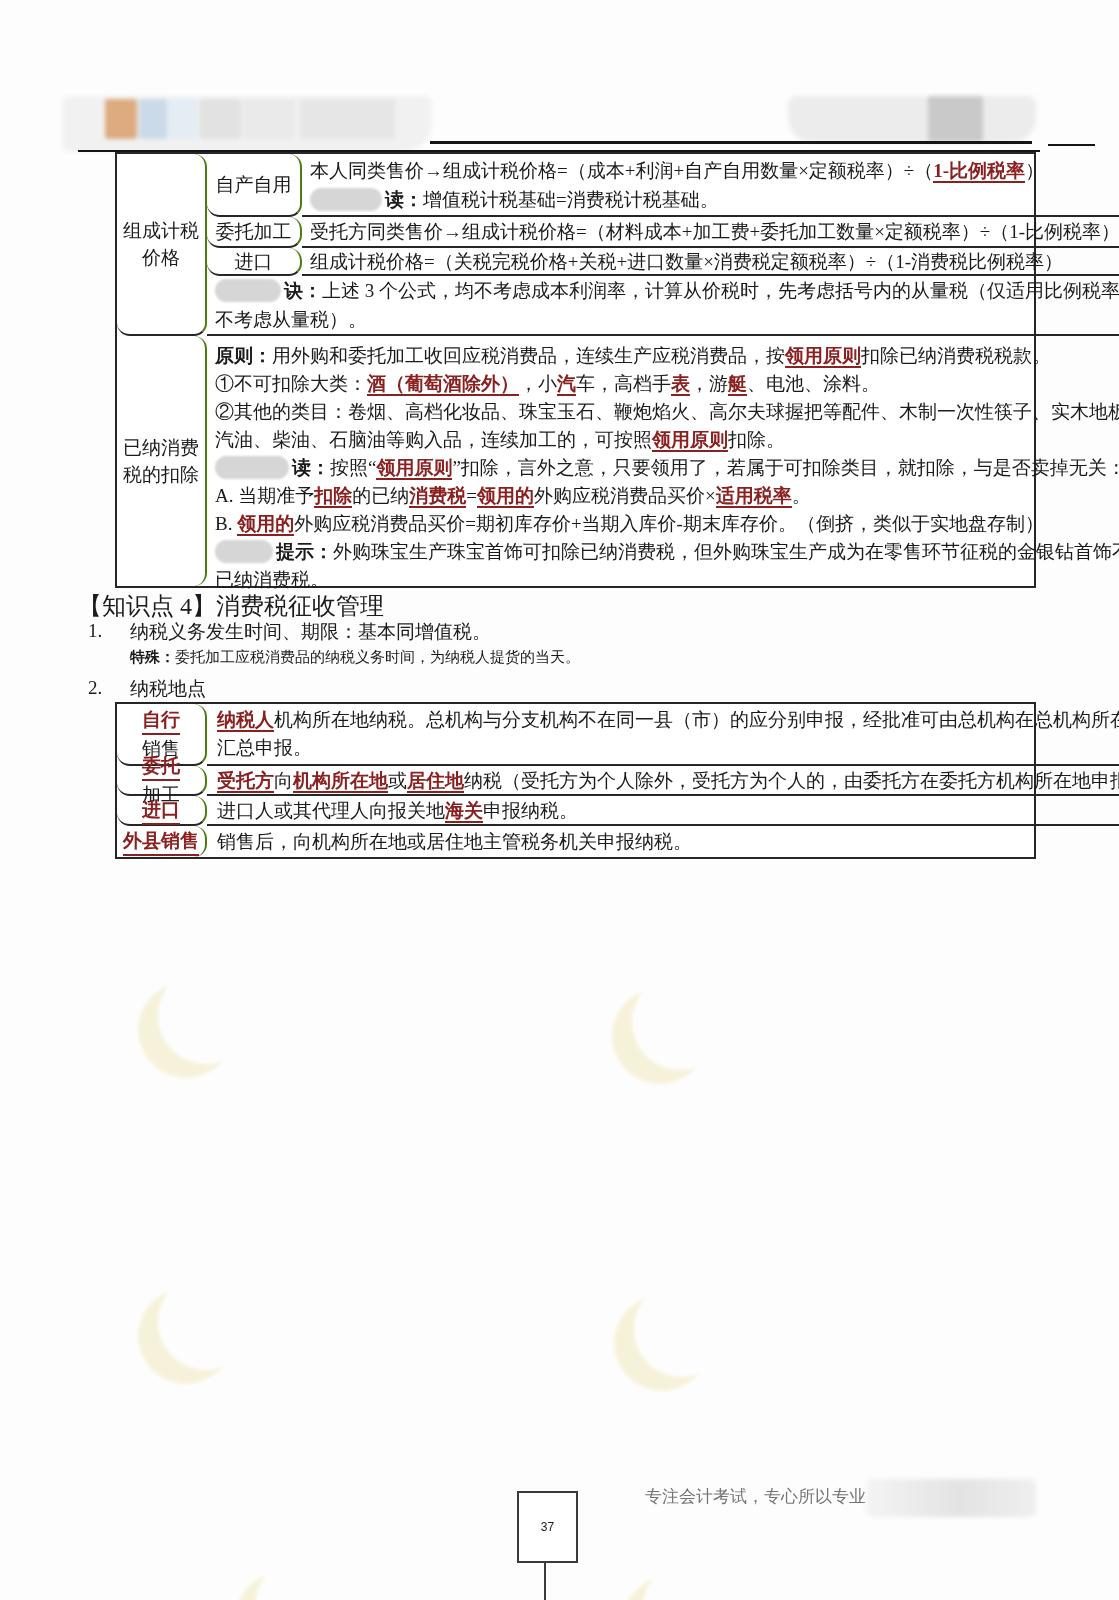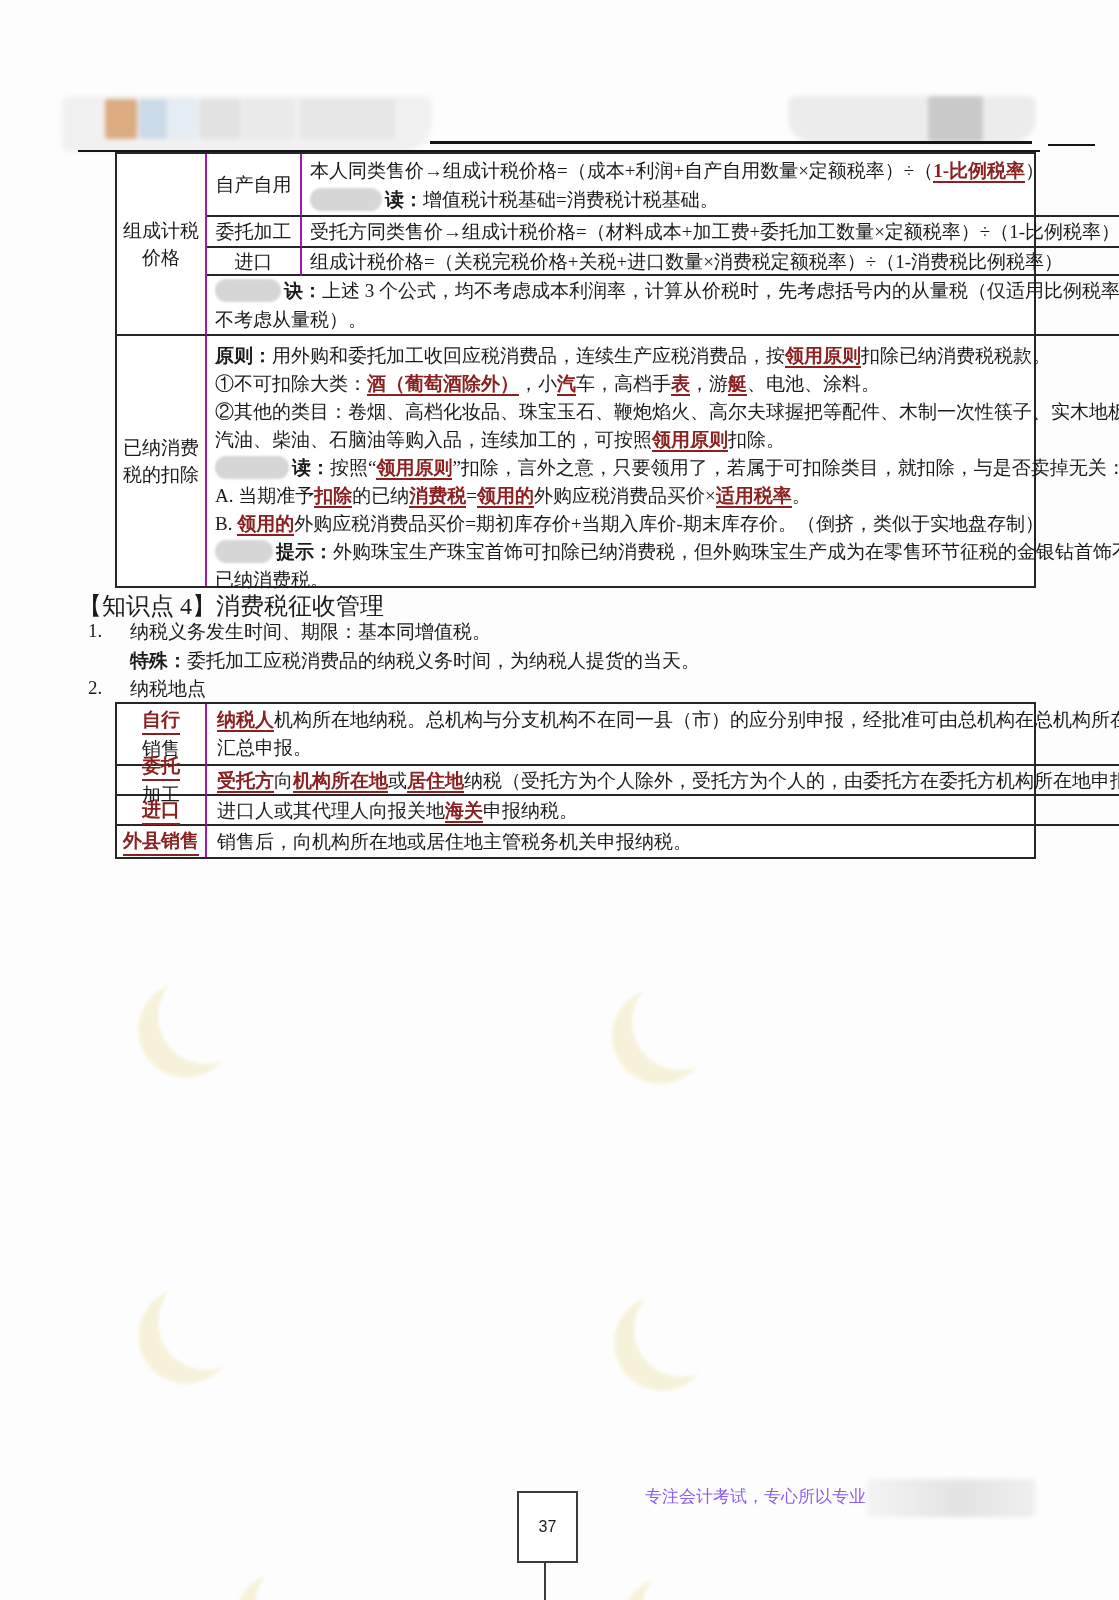--- a/index.html
+++ b/index.html
@@ -8,42 +8,42 @@
   
   .blob{position:absolute;filter:blur(2px);}
   .seg{position:absolute;border-radius:3px;}
   
   .hline{position:absolute;background:#151515;}
   
   .doc-table{position:absolute;border:2px solid #262626;display:grid;background:#fff;font-size:19px;}
   .cell{box-sizing:border-box;display:flex;flex-direction:column;justify-content:center;}
   .cell.center{align-items:center;text-align:center;line-height:27px;}
   .cell.pad{padding:2px 8px;}
-  .br{border-right:2px solid #a21caf;}
+  .br{border-right:2px solid #4d7c0f;border-radius:13px;}
   .bb{border-bottom:2px solid #262626;}
   .line{line-height:29px;white-space:nowrap;}
   .lines28 .line{line-height:28px;}
   .indent{}
   
   .b{font-weight:bold;}
   .r{color:#8b2020;font-weight:bold;border-bottom:2px solid #8b2020;padding-bottom:0px;}
   .blurblob{display:inline-block;height:23px;background:#d6d6d6;border-radius:12px;
             vertical-align:-5px;margin-right:3px;filter:blur(1.2px);}
   
   .freetext{position:absolute;font-size:24px;white-space:nowrap;}
   
   .moon{position:absolute;width:96px;height:96px;border-radius:50%;background:#f3ecc4;
         opacity:.6;filter:blur(1.5px);}
   .moon::after{content:"";position:absolute;left:20px;top:-14px;width:96px;height:96px;
         border-radius:50%;background:#fdfdfd;}
   
   .pagebox{position:absolute;border:2px solid #3a3a3a;display:flex;align-items:center;
-        justify-content:center;font-family:"Liberation Sans",sans-serif;font-size:16px;background:#fff;}
+        justify-content:center;font-family:"Liberation Sans",sans-serif;font-size:12px;background:#fff;}
   .vline{position:absolute;background:#3a3a3a;}
-  .slogan{position:absolute;font-size:17px;color:#8b5cf6;white-space:nowrap;}
+  .slogan{position:absolute;font-size:17px;color:#737373;white-space:nowrap;}
 </style>
 </head>
 <body>
 
 <div class="page">
 
   <div class="blob">
     <div class="seg" style="left:62px;top:96px;width:370px;height:56px;background:#f1f1f1;border-radius:8px 8px 30px 8px;"></div>
     <div class="seg" style="left:105px;top:99px;width:32px;height:40px;background:#dcab80;"></div>
     <div class="seg" style="left:139px;top:99px;width:28px;height:40px;background:#cbdae9;"></div>
@@ -98,21 +98,21 @@
         <div class="line indent"><span>B. </span><span class="r">领用的</span><span>外购应税消费品买价=期初库存价+当期入库价-期末库存价。（倒挤，类似于实地盘存制）</span></div>
         <div class="line"><span class="blurblob" style="width: 58px;"></span><span class="b">提示：</span><span>外购珠宝生产珠宝首饰可扣除已纳消费税，但外购珠宝生产成为在零售环节征税的金银钻首饰不可扣</span></div>
         <div class="line"><span>已纳消费税。</span></div>
       </div>
   </div>
 
   <div class="freetext" style="left:78px;top:590px;">【知识点 4】消费税征收管理</div>
 
   <div class="freetext" style="left:88px;top:620px;font-size:19px;">1.</div>
   <div class="freetext" style="left:130px;top:619px;font-size:19px;"><span>纳税义务发生时间、期限：基本同增值税。</span></div>
-  <div class="freetext" style="left:130px;top:648px;font-size:19px;"><span class="b">特殊：</span><span>委托加工应税消费品的纳税义务时间，为纳税人提货的当天。</span></div>
+  <div class="freetext" style="left:130px;top:648px;font-size:15px;"><span class="b">特殊：</span><span>委托加工应税消费品的纳税义务时间，为纳税人提货的当天。</span></div>
   <div class="freetext" style="left:88px;top:677px;font-size:19px;">2.</div>
   <div class="freetext" style="left:130px;top:676px;font-size:19px;"><span>纳税地点</span></div>
 
   <div class="doc-table" style="left:115px;top:702px;width:917px;grid-template-columns:90px 1fr;grid-template-rows:62px 30px 30px 31px;">
 
     <div class="cell center br bb" style="grid-column:1;grid-row:1;">
         <span class="r">自行</span>
         <span>销售</span>
       </div>
     <div class="cell bb lines28" style="grid-column:2;grid-row:1;padding:2px 10px;">

